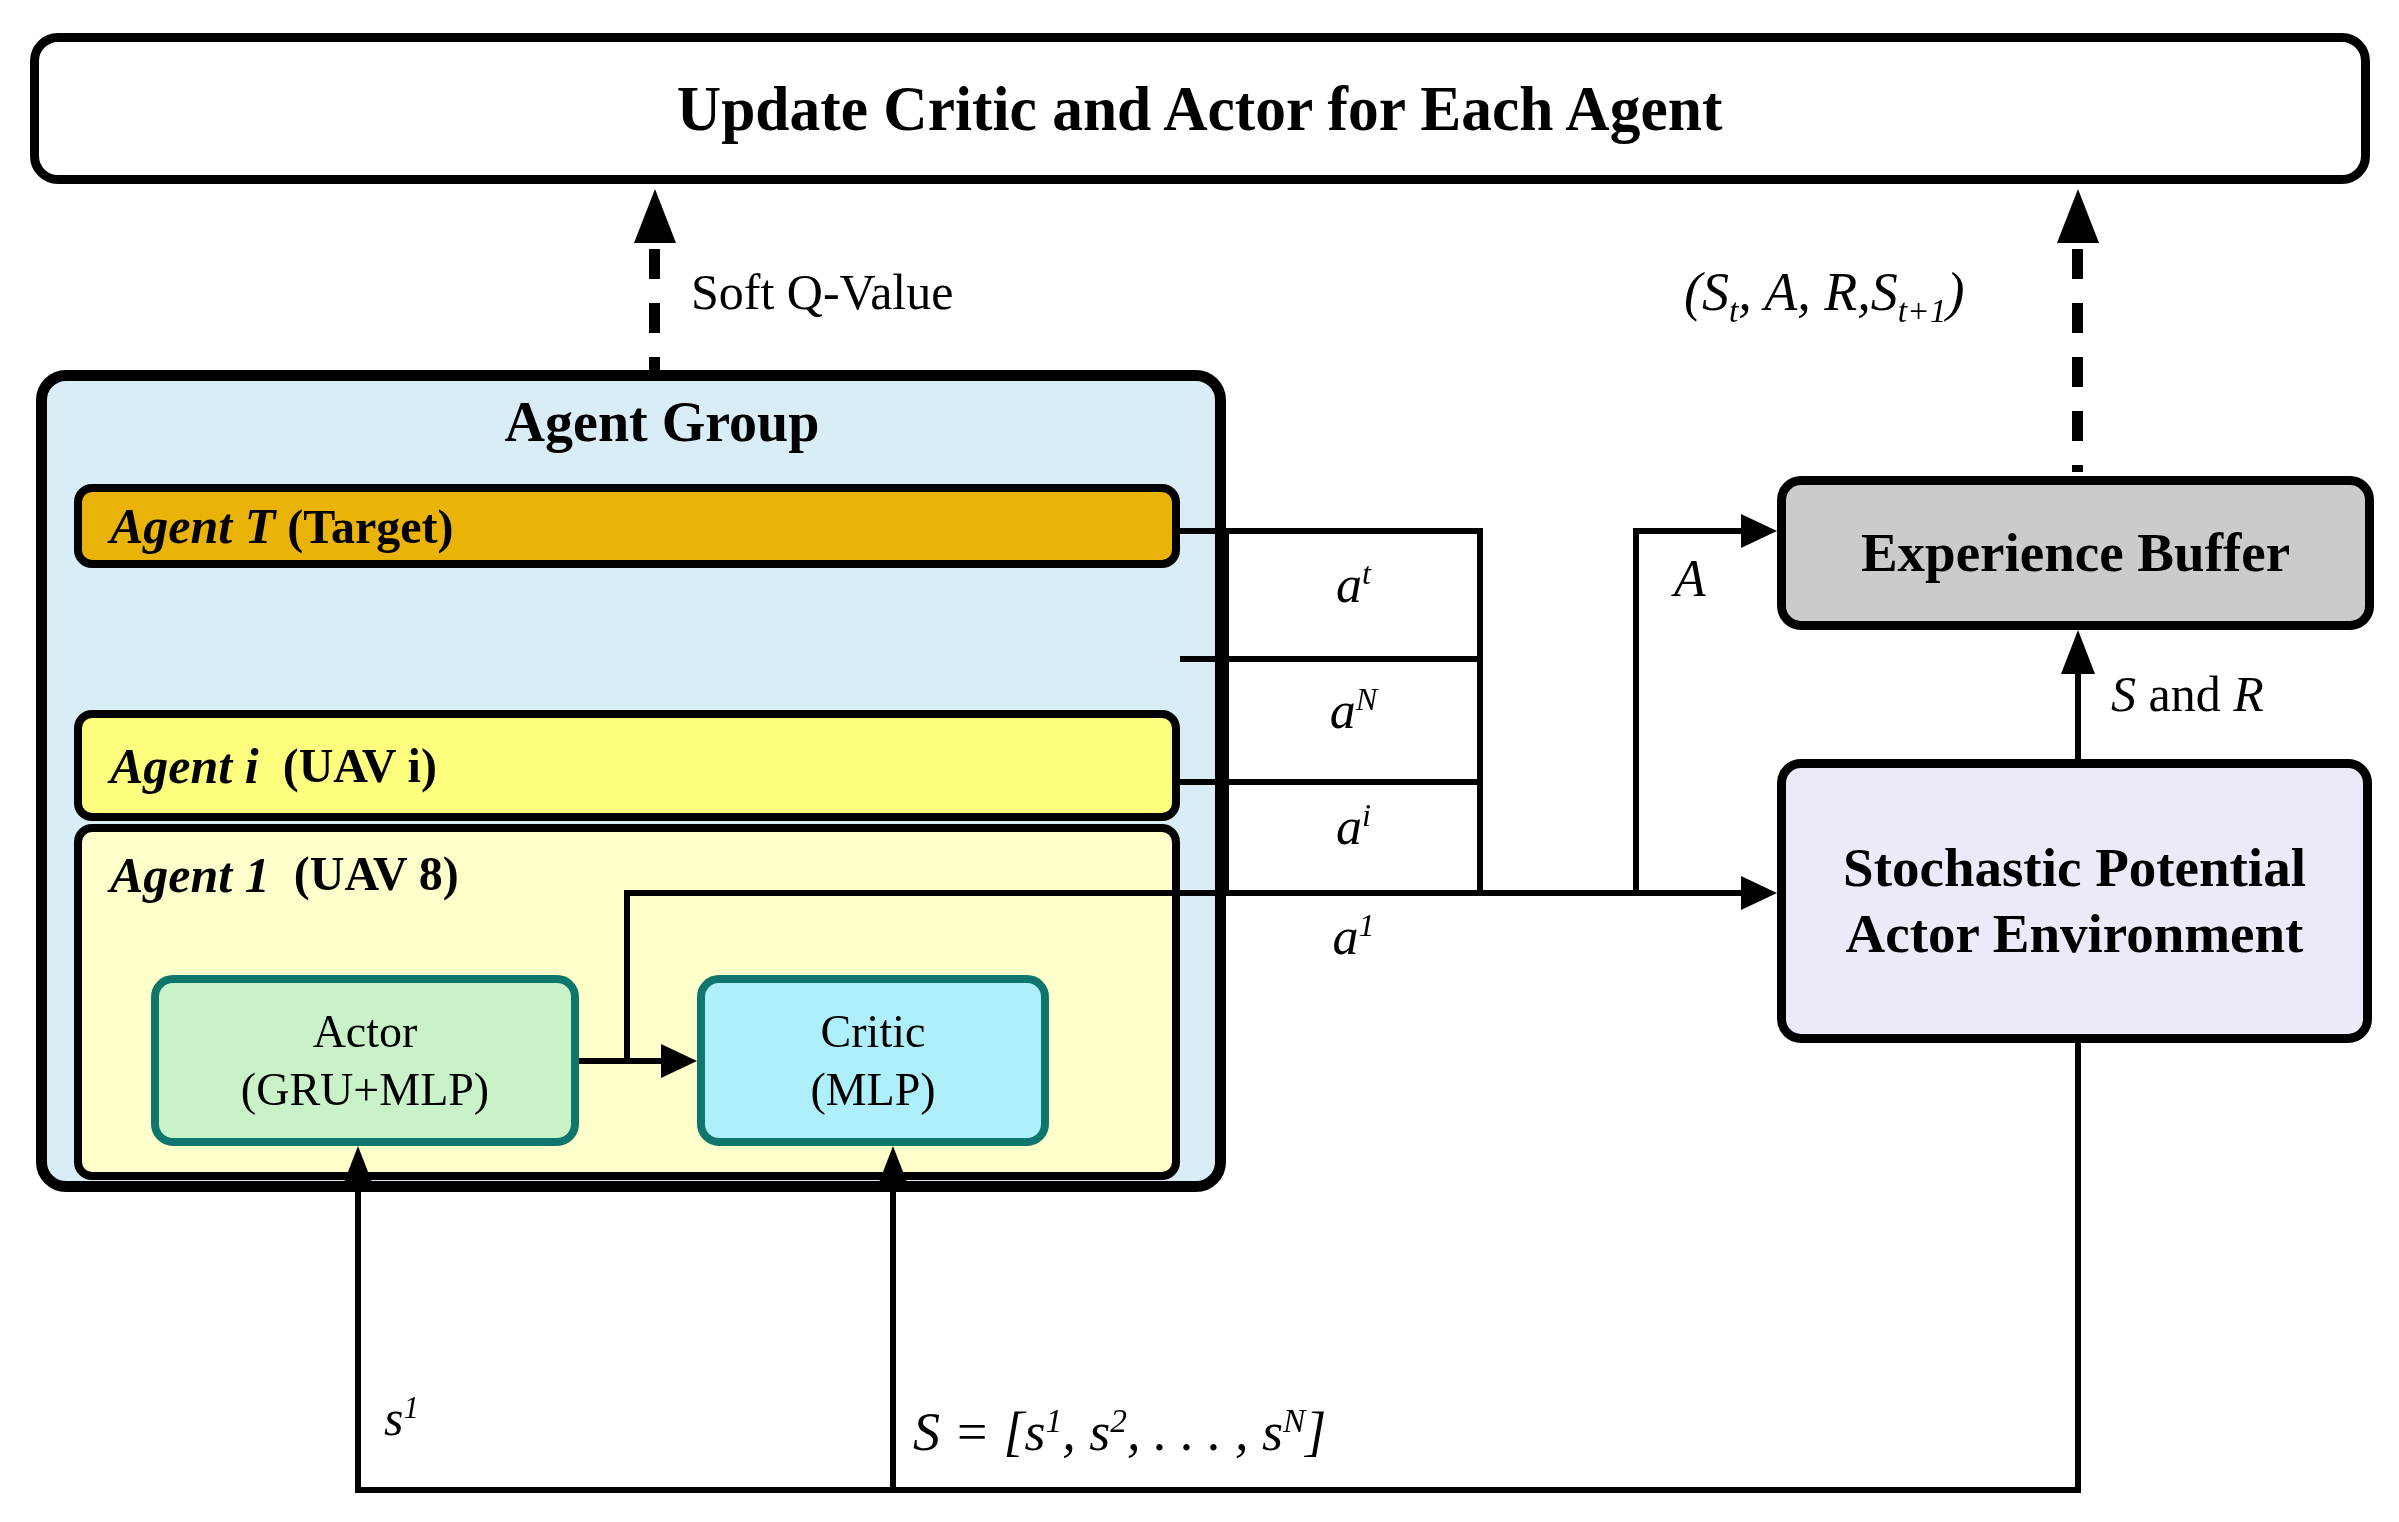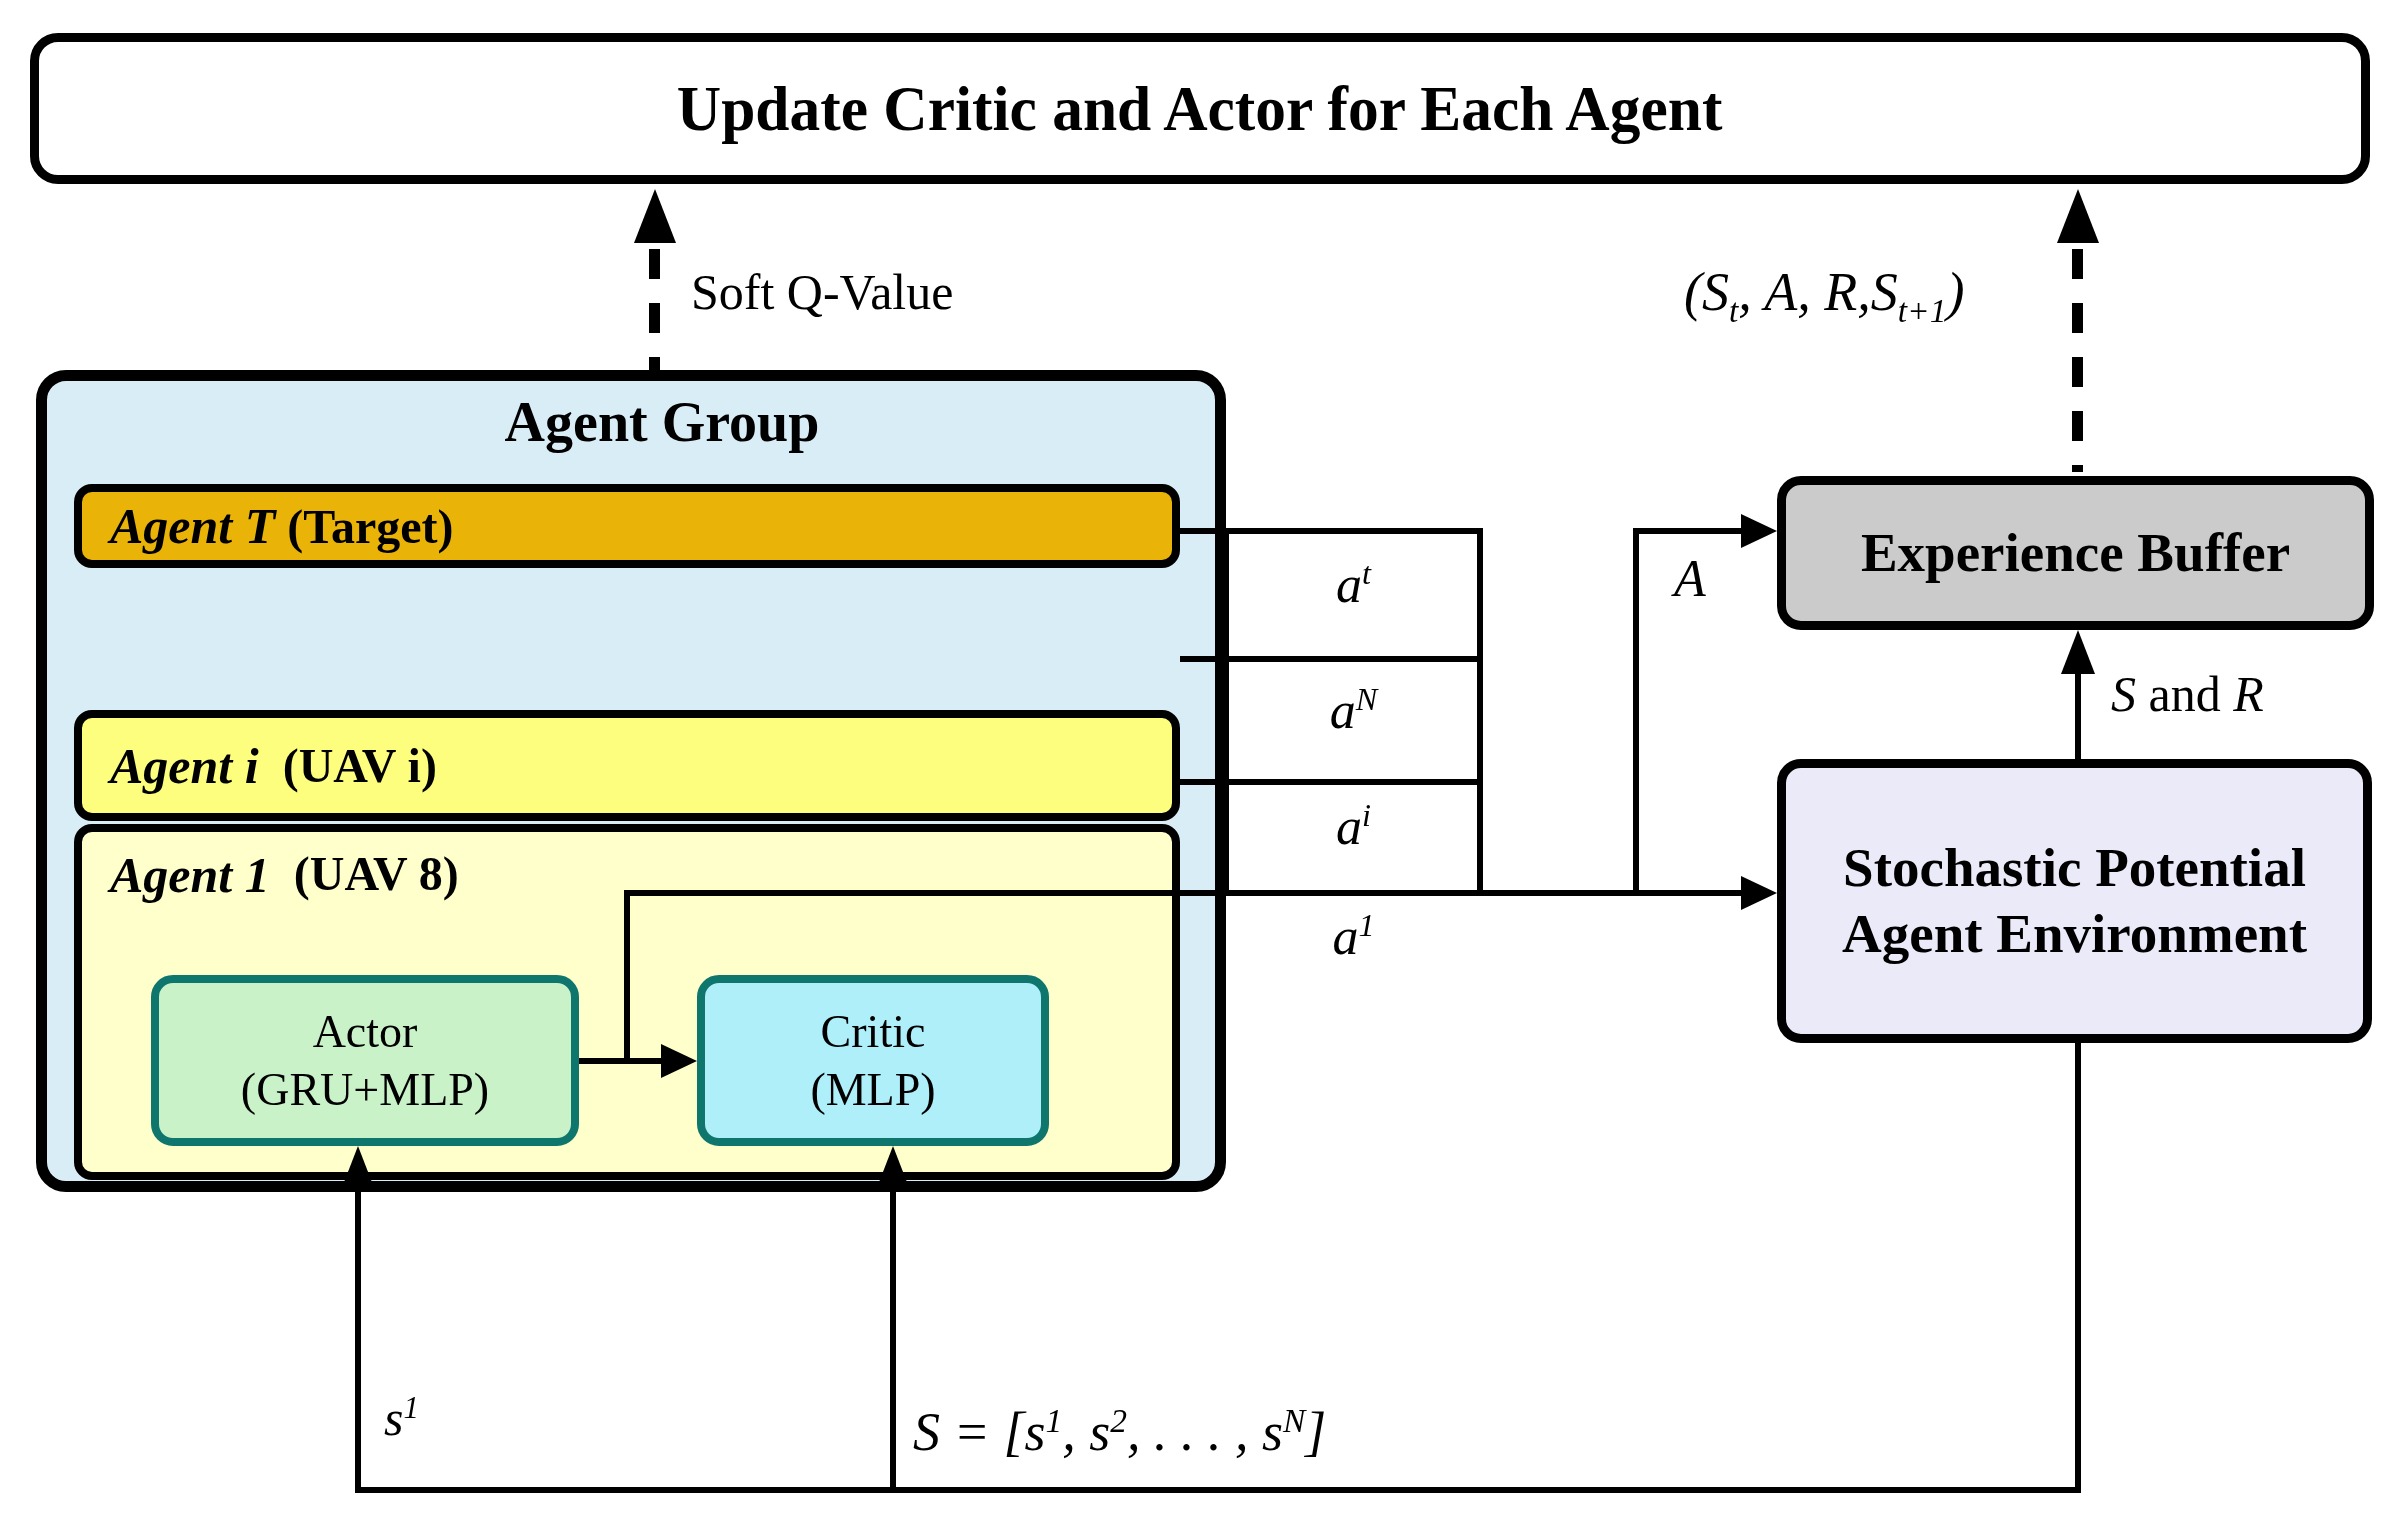--- a/index.html
+++ b/index.html
@@ -104,21 +104,21 @@
   <div class="box center-flex" style="left: 1777px; top: 476px; width: 597px; height: 154px; border-radius: 24px; background-color: rgb(203, 203, 203);">
     <span class="bold2">Experience Buffer</span>
   </div>
 
   <div class="arrow-up" style="left:2061px;top:630px;"></div>
   <div class="vline" style="left:2075px;top:669px;width:6px;height:91px;"></div>
   <div class="abs math" style="left:2111px;top:665px;font-size:50px;"><span>S</span><span class="up"> and </span><span>R</span></div>
 
   <div class="box" style="left: 1777px; top: 759px; width: 595px; height: 284px; border-radius: 24px; display: flex; flex-direction: column; align-items: center; justify-content: center; text-align: center; background-color: rgb(234, 234, 249);">
     <span class="bold2">Stochastic Potential</span>
-    <span class="bold2">Agent Environment</span>
+    <span class="bold2">Actor Environment</span>
   </div>
 
   <div class="vline" style="left:2075px;top:1043px;width:6px;height:450px;"></div>
   <div class="hline" style="left:355px;top:1487px;width:1725px;height:6px;"></div>
   <div class="vline" style="left:355px;top:1186px;width:6px;height:306px;"></div>
   <div class="arrow-up" style="left:341px;top:1146px;"></div>
   <div class="vline" style="left:890px;top:1186px;width:6px;height:306px;"></div>
   <div class="arrow-up" style="left:876px;top:1146px;"></div>
 
   <div class="abs math" style="left:384px;top:1389px;font-size:50px;"><span>s</span><sup>1</sup></div>

